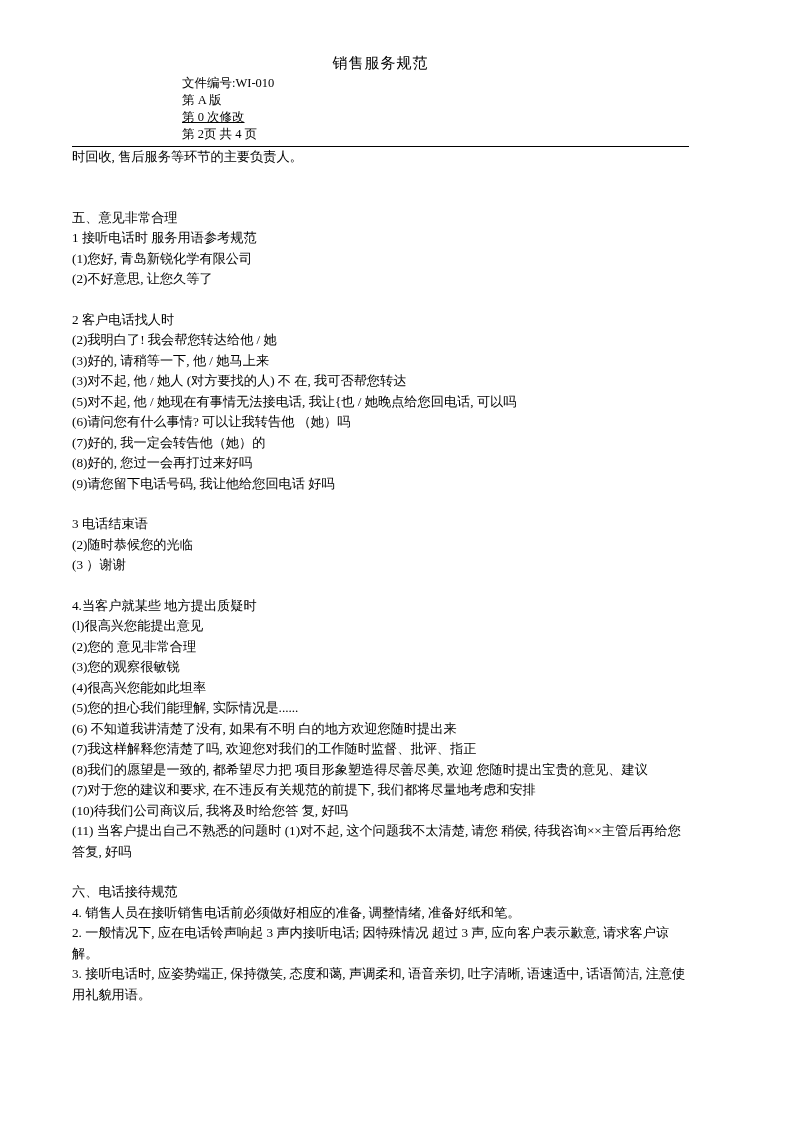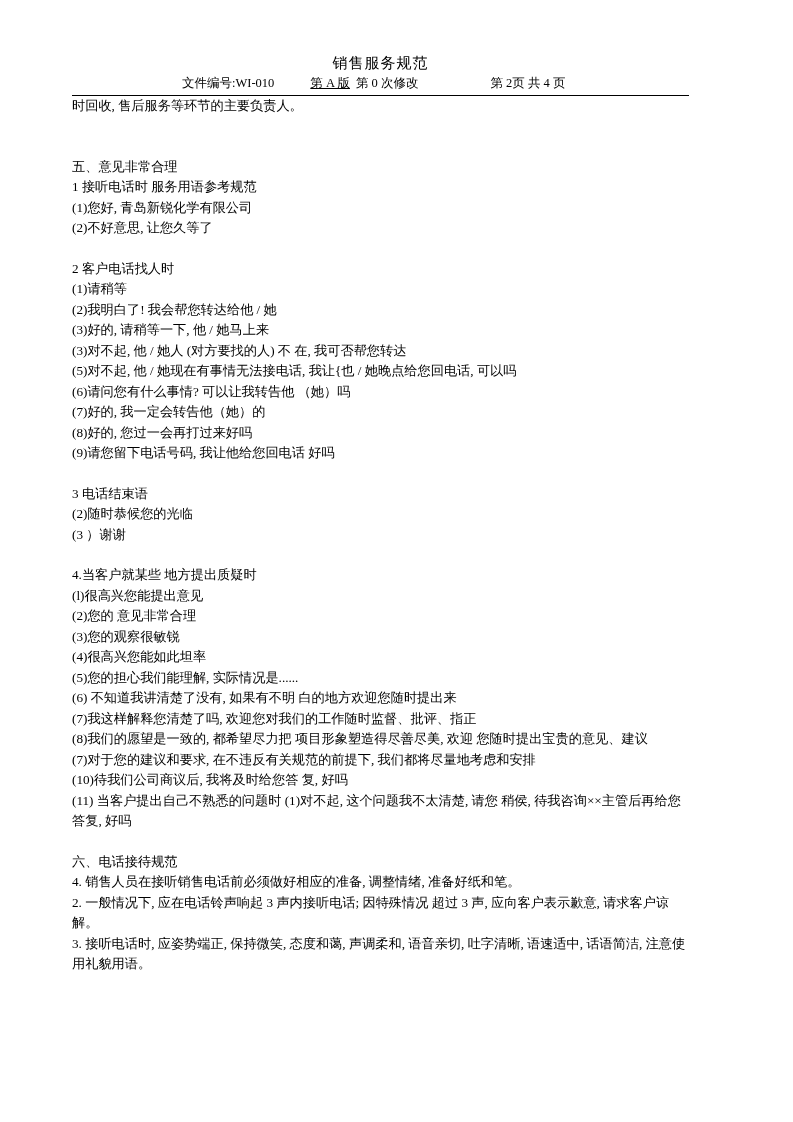--- a/index.html
+++ b/index.html
@@ -28,33 +28,34 @@
     margin: 6px 0 2px 0;
     font-family: "Liberation Serif", "DejaVu Serif", serif;
   }
   .header-row {
     display: flex;
     align-items: baseline;
     font-size: 12.5px;
     padding: 0 0 3px 0;
     border-bottom: 1.6px solid #000;
     margin-bottom: 0;
+    flex-direction: column;
   }
   .header-doc-no {
     margin-left: 110px;
     white-space: nowrap;
   }
   .header-version {
     margin-left: 36px;
     white-space: nowrap;
-    text-decoration: underline;
   }
   .header-revision {
     margin-left: 6px;
     white-space: nowrap;
+    text-decoration: underline;
   }
   .header-pages {
     margin-left: 72px;
     white-space: nowrap;
   }
   .body-text {
     font-size: 13.2px;
     line-height: 20.5px;
   }
   .body-text p {
@@ -82,21 +83,20 @@
   <div class="body-text">
     <p>时回收, 售后服务等环节的主要负责人。</p>
     <p class="blank"></p>
     <p class="blank"></p>
     <p>五、意见非常合理</p>
     <p>1 接听电话时  服务用语参考规范</p>
     <p>(1)您好, 青岛新锐化学有限公司</p>
     <p>(2)不好意思, 让您久等了</p>
     <p class="blank"></p>
     <p>2 客户电话找人时</p>
-    <p>(1)请稍等</p>
     <p>(2)我明白了! 我会帮您转达给他 / 她</p>
     <p>(3)好的, 请稍等一下, 他 / 她马上来</p>
     <p>(3)对不起, 他 / 她人 (对方要找的人) 不 在, 我可否帮您转达</p>
     <p>(5)对不起, 他 / 她现在有事情无法接电话,  我让{也 / 她晚点给您回电话, 可以吗</p>
     <p>(6)请问您有什么事情? 可以让我转告他 （她）吗</p>
     <p>(7)好的, 我一定会转告他（她）的</p>
     <p>(8)好的, 您过一会再打过来好吗</p>
     <p>(9)请您留下电话号码, 我让他给您回电话  好吗</p>
     <p class="blank"></p>
     <p>3 电话结束语</p>

